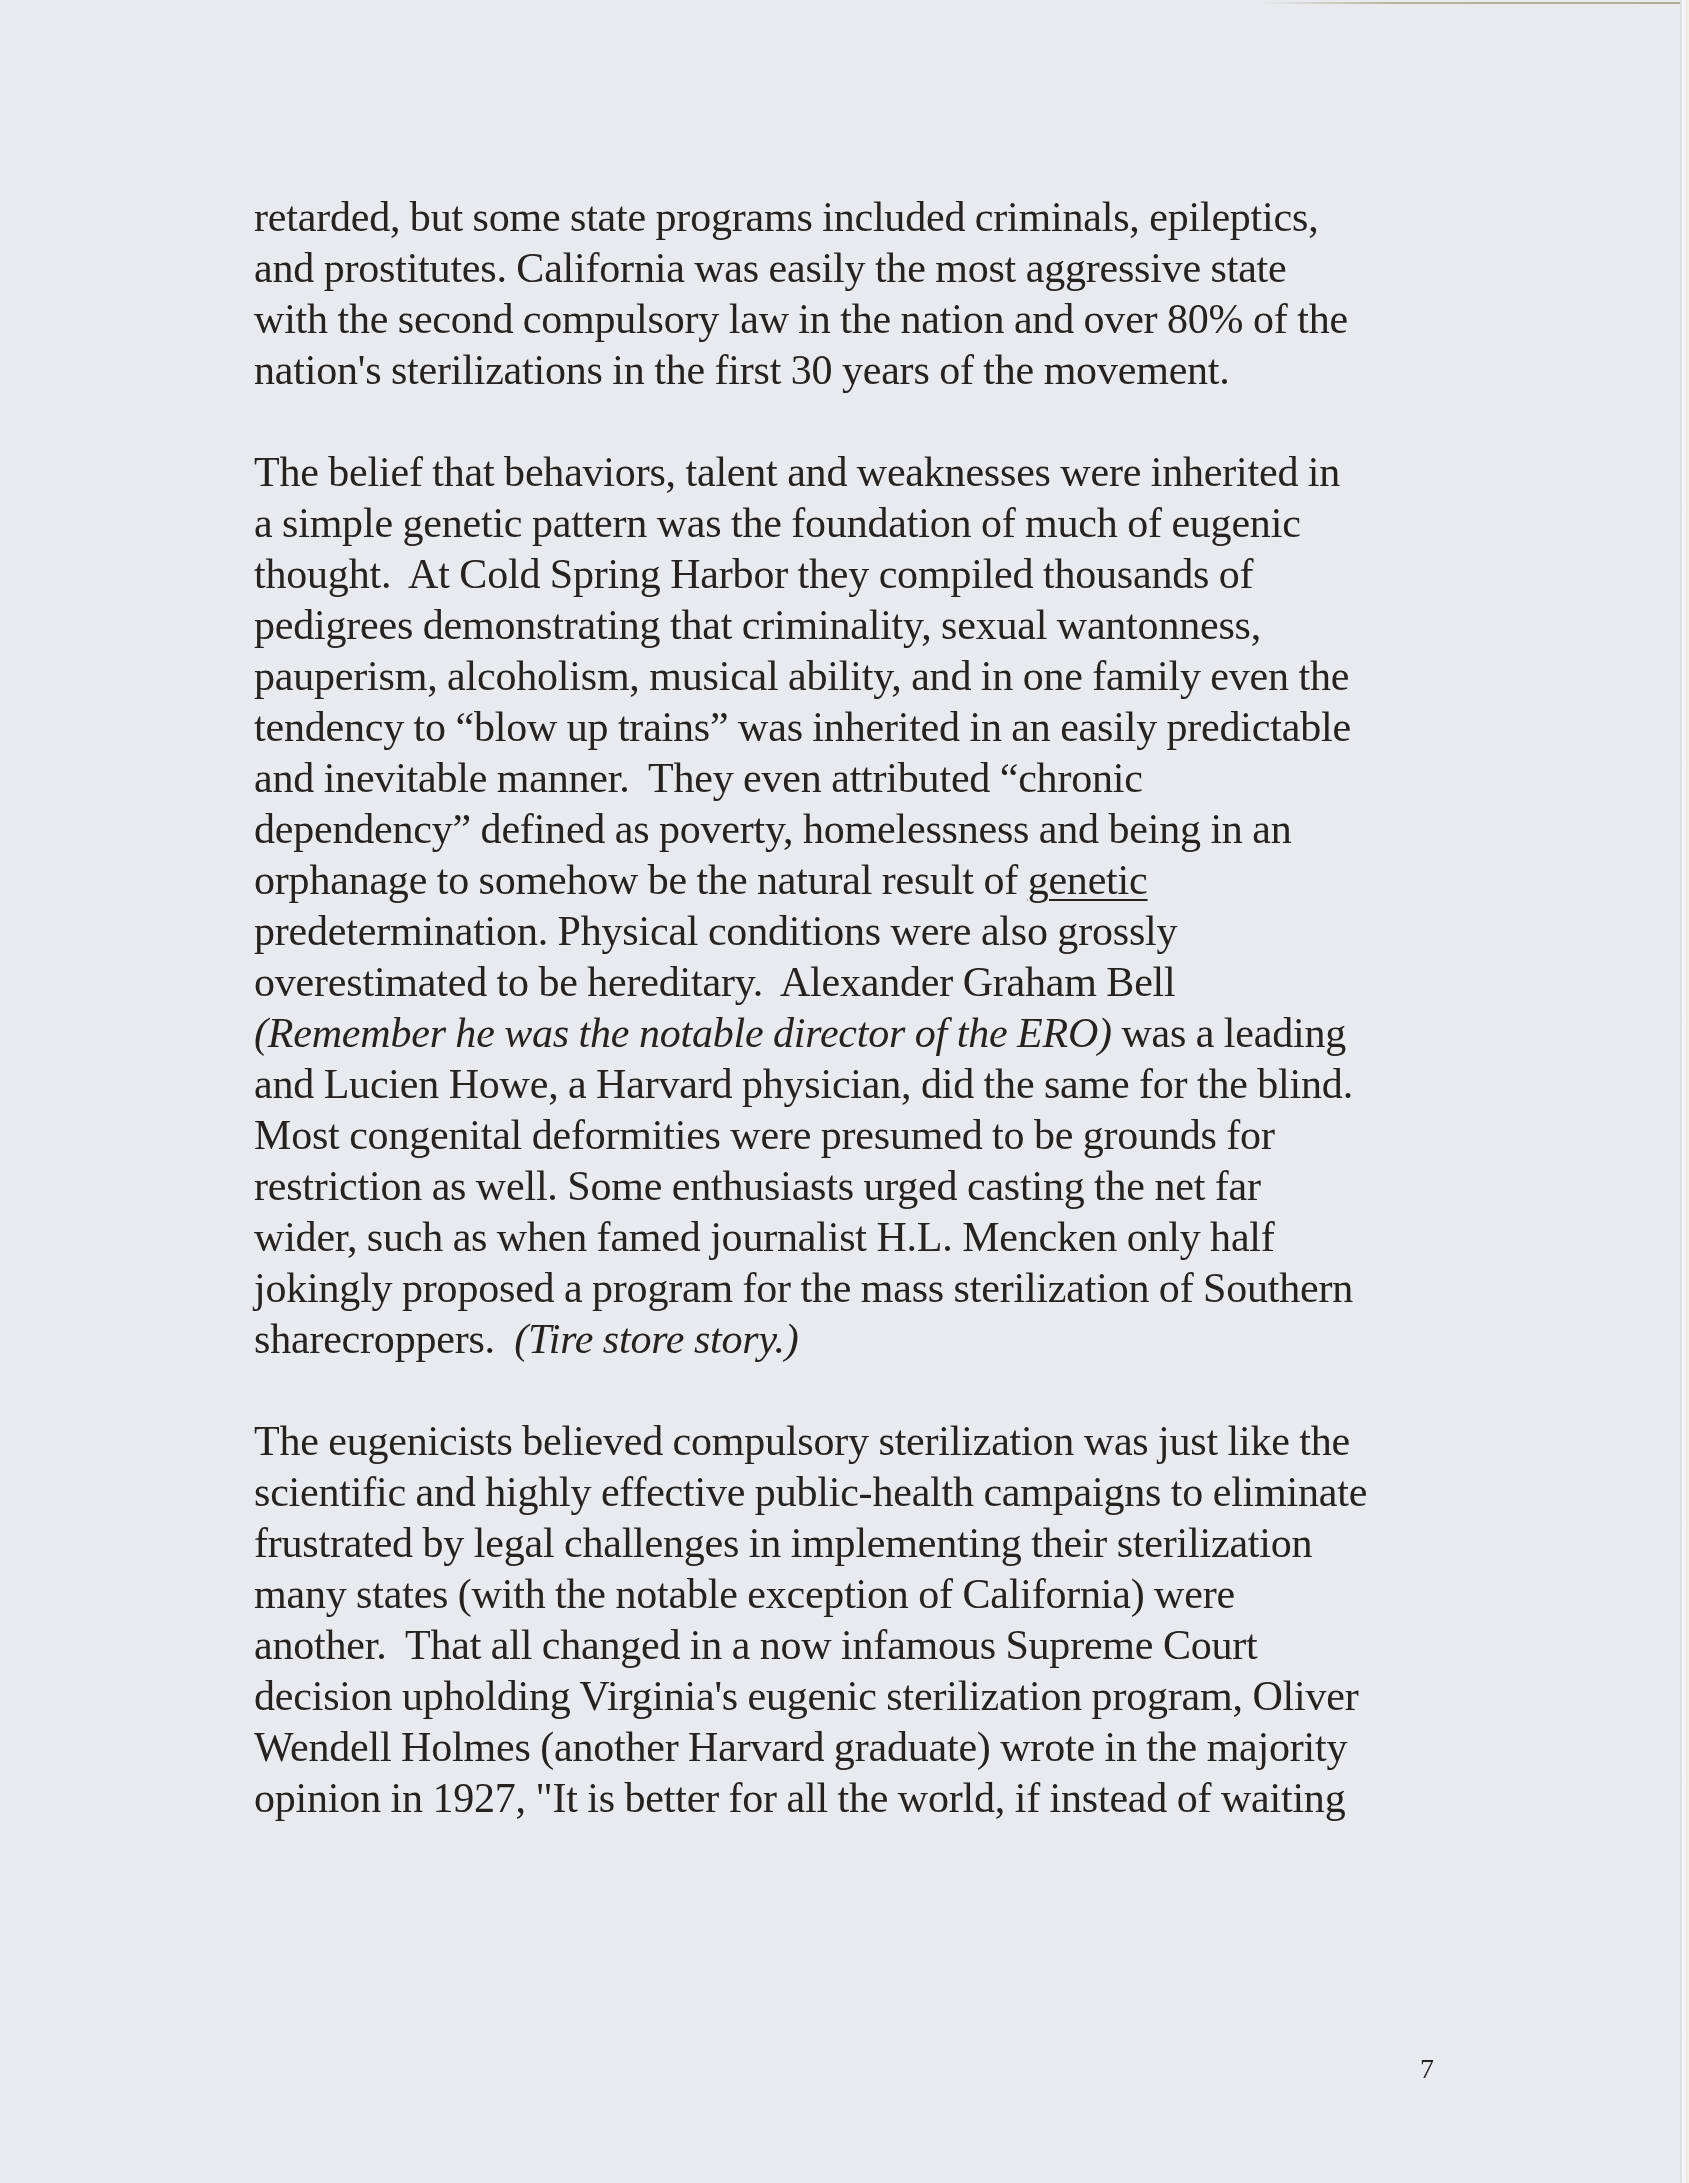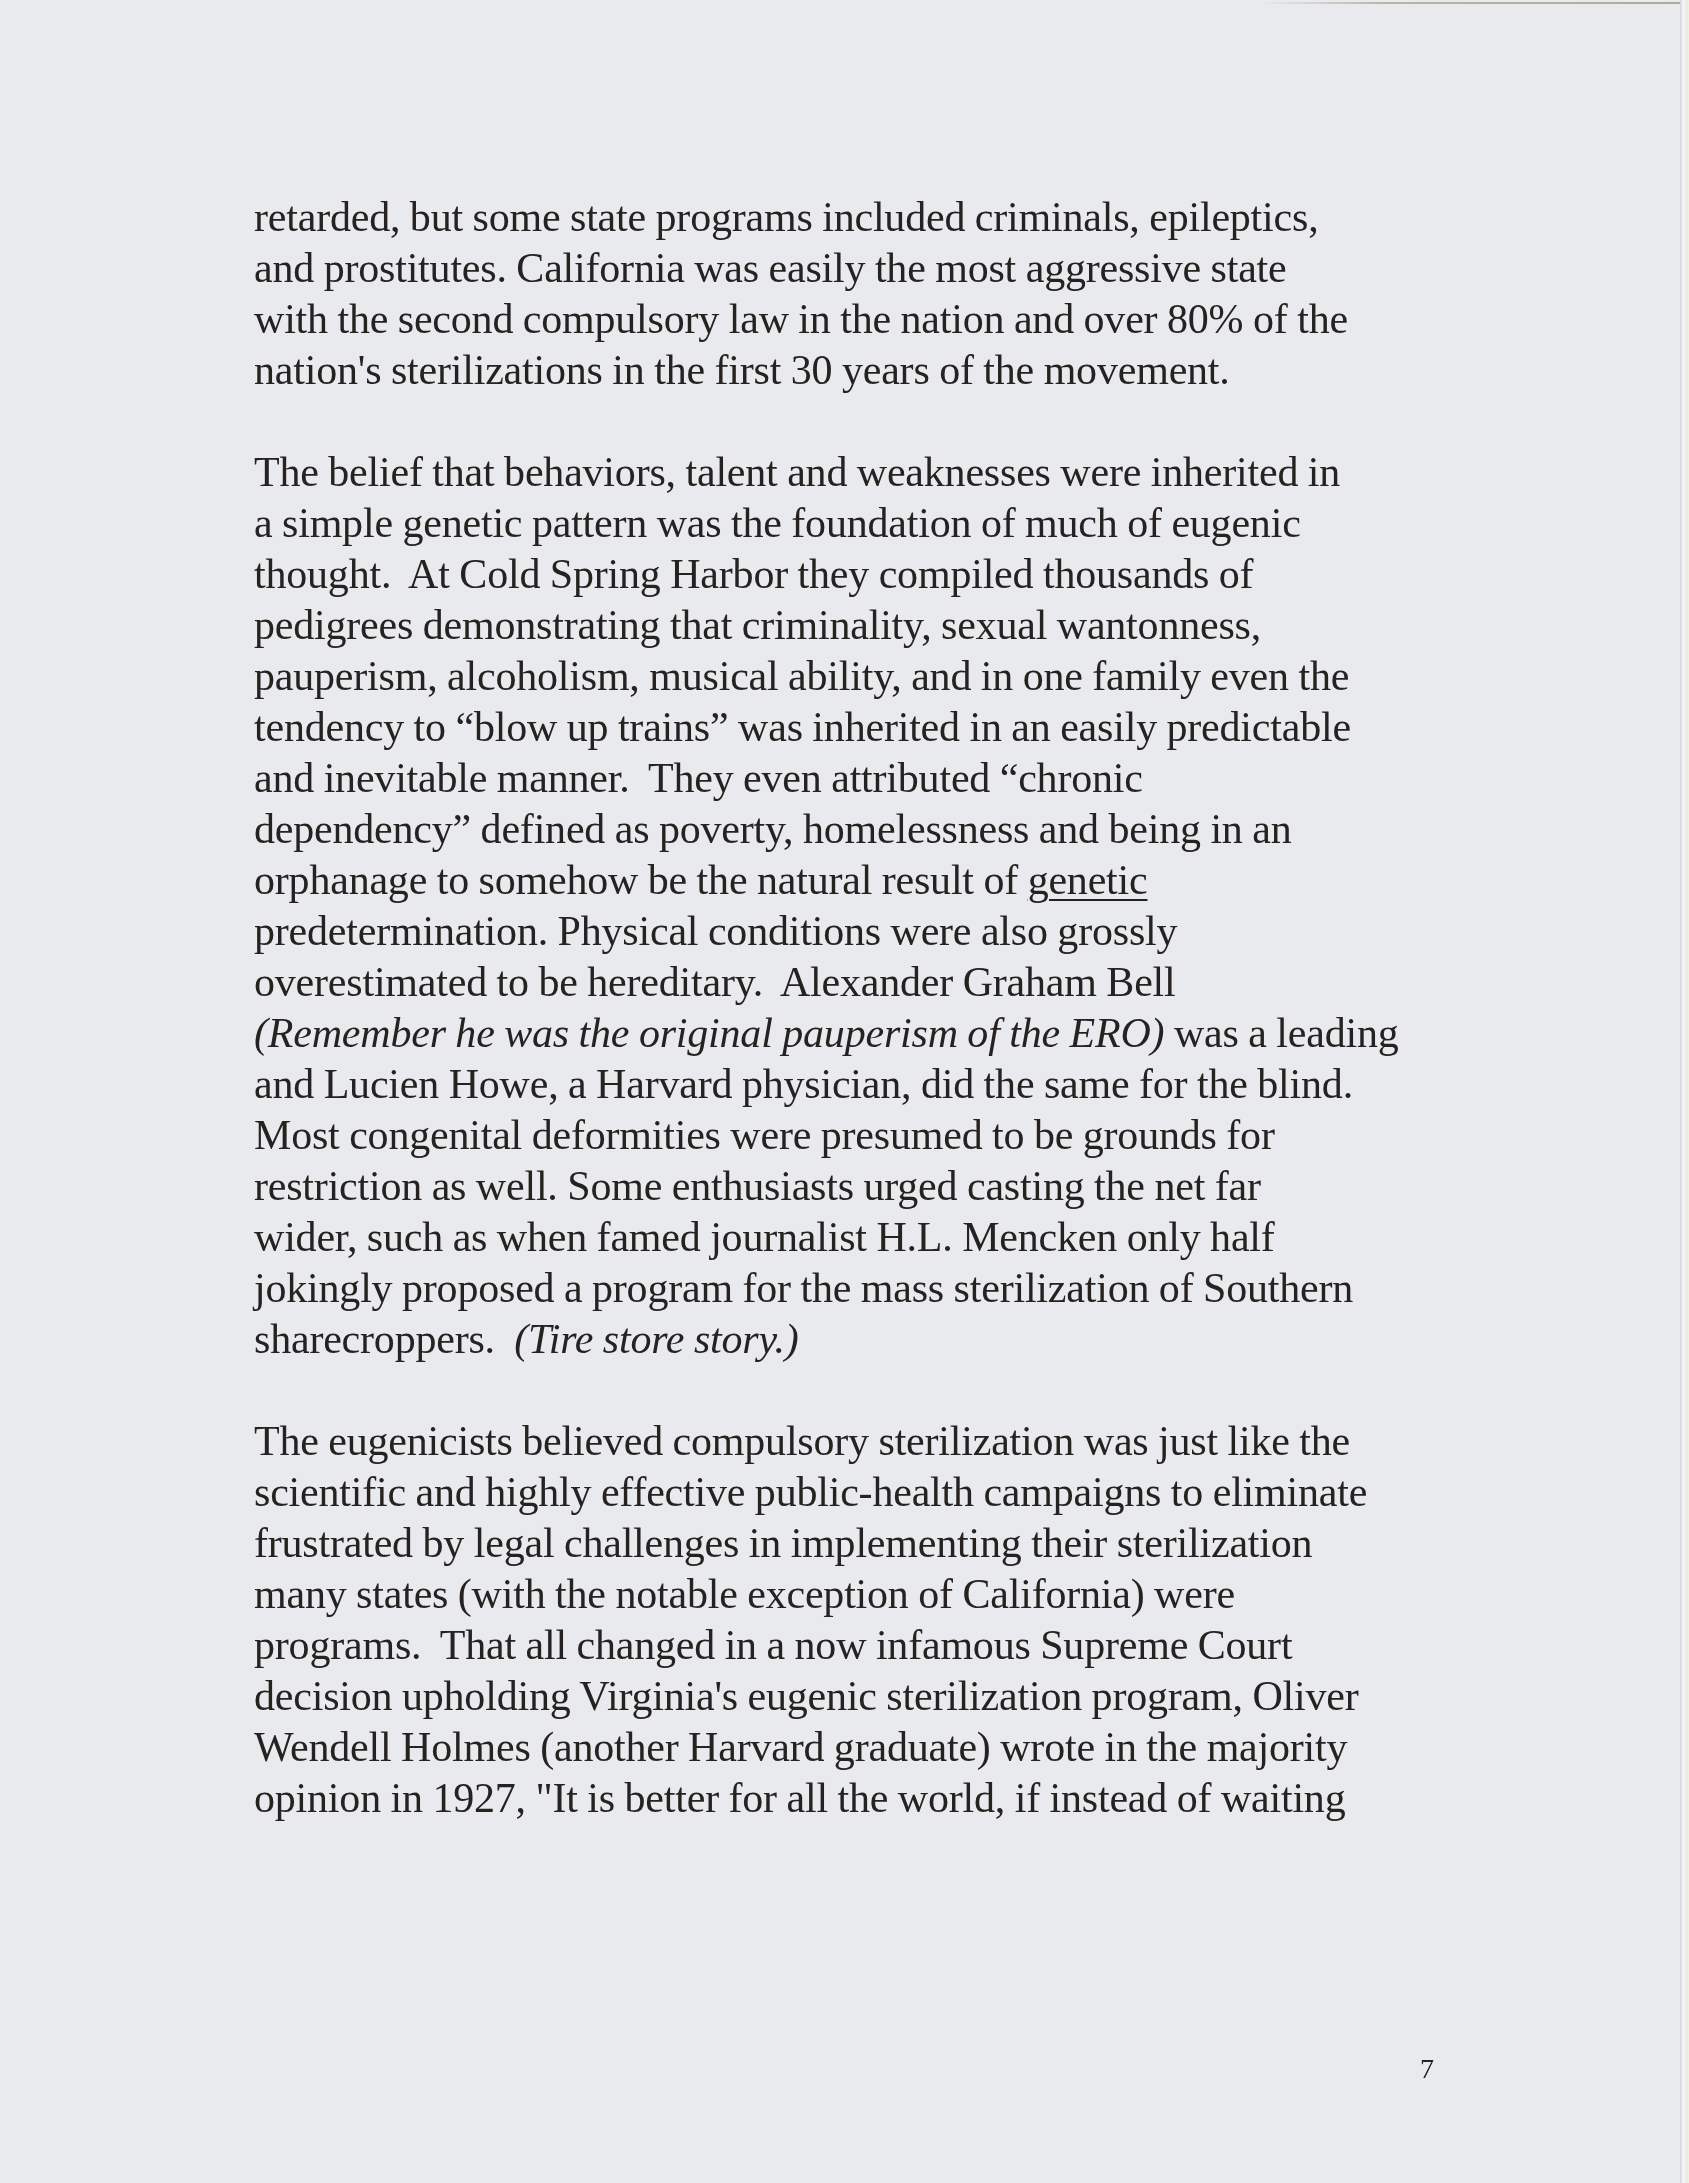--- a/index.html
+++ b/index.html
@@ -88,35 +88,35 @@
     <span class="line"><span style="white-space: pre;">a simple genetic pattern was the foundation of much of eugenic</span></span>
     <span class="line"><span style="white-space: pre;">thought.  At Cold Spring Harbor they compiled thousands of</span></span>
     <span class="line"><span style="white-space: pre;">pedigrees demonstrating that criminality, sexual wantonness,</span></span>
     <span class="line"><span style="white-space: pre;">pauperism, alcoholism, musical ability, and in one family even the</span></span>
     <span class="line"><span style="white-space: pre;">tendency to “blow up trains” was inherited in an easily predictable</span></span>
     <span class="line"><span style="white-space: pre;">and inevitable manner.  They even attributed “chronic</span></span>
     <span class="line"><span style="white-space: pre;">dependency” defined as poverty, homelessness and being in an</span></span>
     <span class="line"><span style="white-space: pre;">orphanage to somehow be the natural result of </span><span class="underline" style="white-space: pre;">genetic</span></span>
     <span class="line"><span style="white-space: pre;">predetermination. Physical conditions were also grossly</span></span>
     <span class="line"><span style="white-space: pre;">overestimated to be hereditary.  Alexander Graham Bell</span></span>
-    <span class="line"><span class="italic" style="white-space: pre;">(Remember he was the original pauperism of the ERO)</span><span style="white-space: pre;"> was a leading</span></span>
+    <span class="line"><span class="italic" style="white-space: pre;">(Remember he was the notable director of the ERO)</span><span style="white-space: pre;"> was a leading</span></span>
     <span class="line"><span style="white-space: pre;">and Lucien Howe, a Harvard physician, did the same for the blind.</span></span>
     <span class="line"><span style="white-space: pre;">Most congenital deformities were presumed to be grounds for</span></span>
     <span class="line"><span style="white-space: pre;">restriction as well. Some enthusiasts urged casting the net far</span></span>
     <span class="line"><span style="white-space: pre; margin-top: 44px;">wider, such as when famed journalist H.L. Mencken only half</span></span>
     <span class="line"><span style="white-space: pre;">jokingly proposed a program for the mass sterilization of Southern</span></span>
     <span class="line"><span style="white-space: pre;">sharecroppers.  </span><span class="italic" style="white-space: pre;">(Tire store story.)</span></span>
   </p>
 
   <p class="paragraph">
     <span class="line"><span style="white-space: pre;">The eugenicists believed compulsory sterilization was just like the</span></span>
     <span class="line"><span style="white-space: pre;">scientific and highly effective public-health campaigns to eliminate</span></span>
     <span class="line"><span style="white-space: pre;">frustrated by legal challenges in implementing their sterilization</span></span>
     <span class="line"><span style="white-space: pre;">many states (with the notable exception of California) were</span></span>
-    <span class="line"><span style="white-space: pre;">programs.  That all changed in a now infamous Supreme Court</span></span>
+    <span class="line"><span style="white-space: pre;">another.  That all changed in a now infamous Supreme Court</span></span>
     <span class="line"><span style="white-space: pre;">decision upholding Virginia's eugenic sterilization program, Oliver</span></span>
     <span class="line"><span style="white-space: pre; text-align: center;">Wendell Holmes (another Harvard graduate) wrote in the majority</span></span>
     <span class="line"><span style="white-space: pre;">opinion in 1927, "It is better for all the world, if instead of waiting</span></span>
   </p>
 </div>
 
 <div class="page-number">7</div>
 
 
 </body></html>

